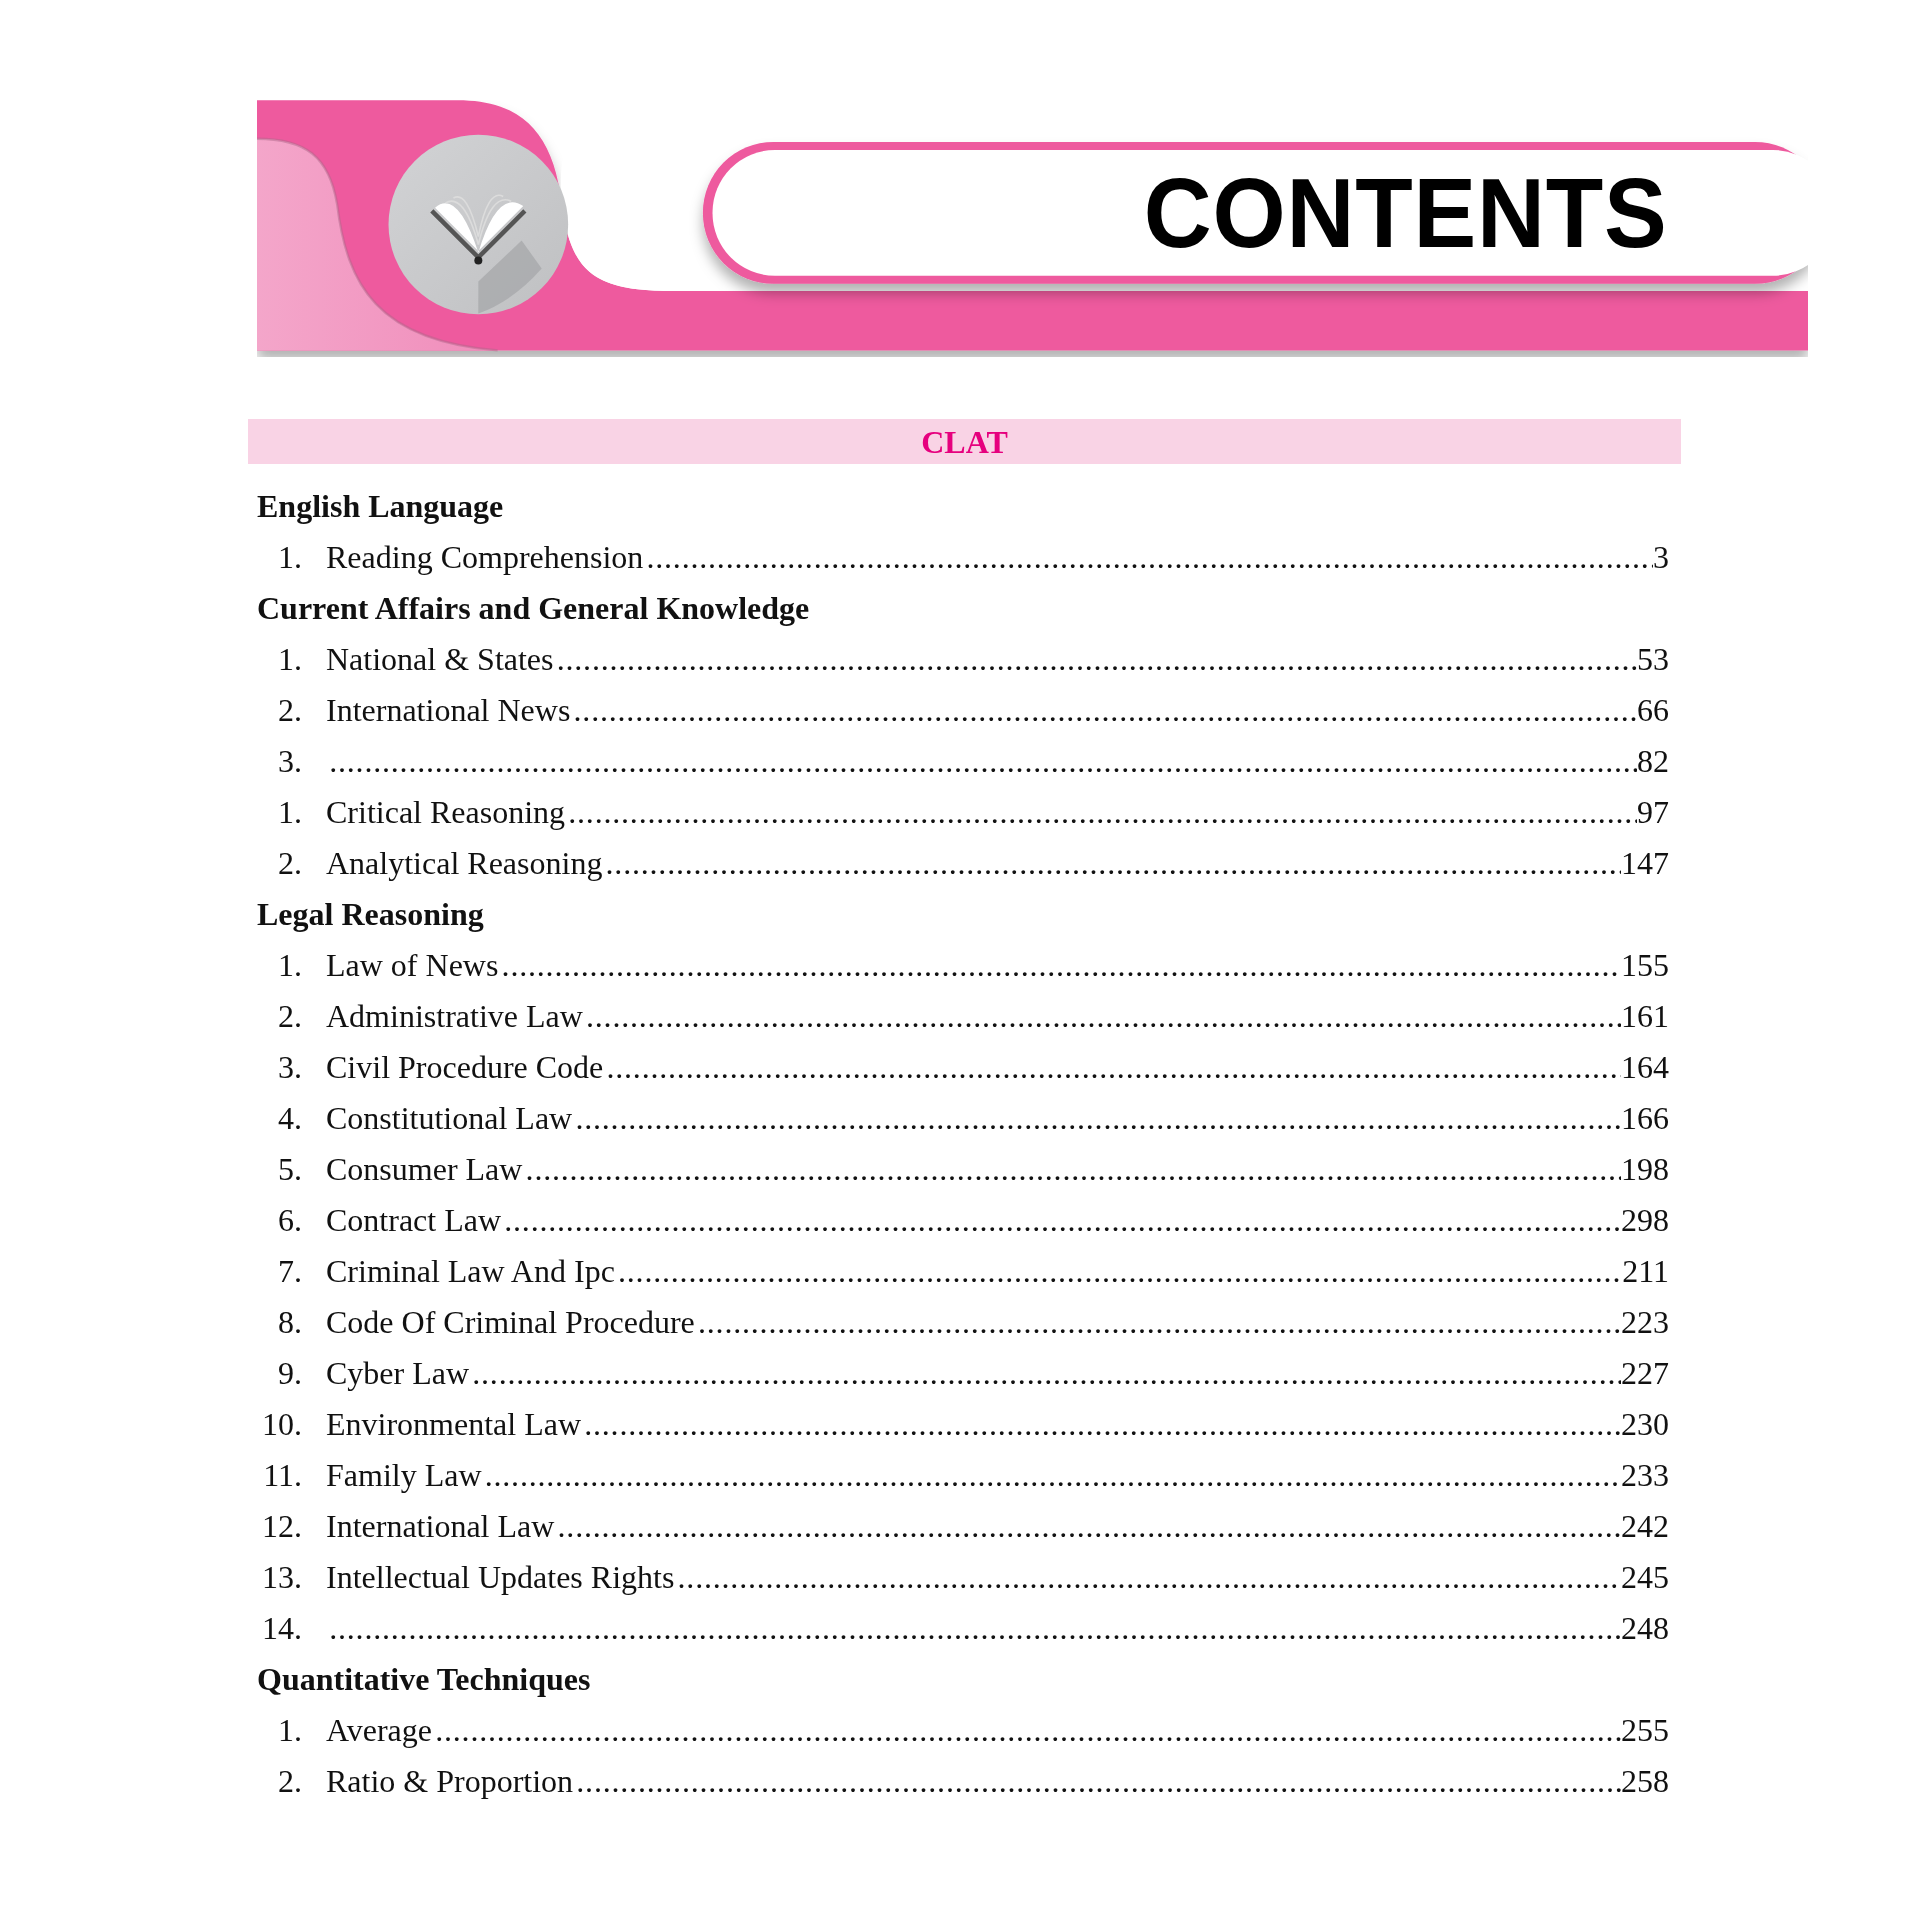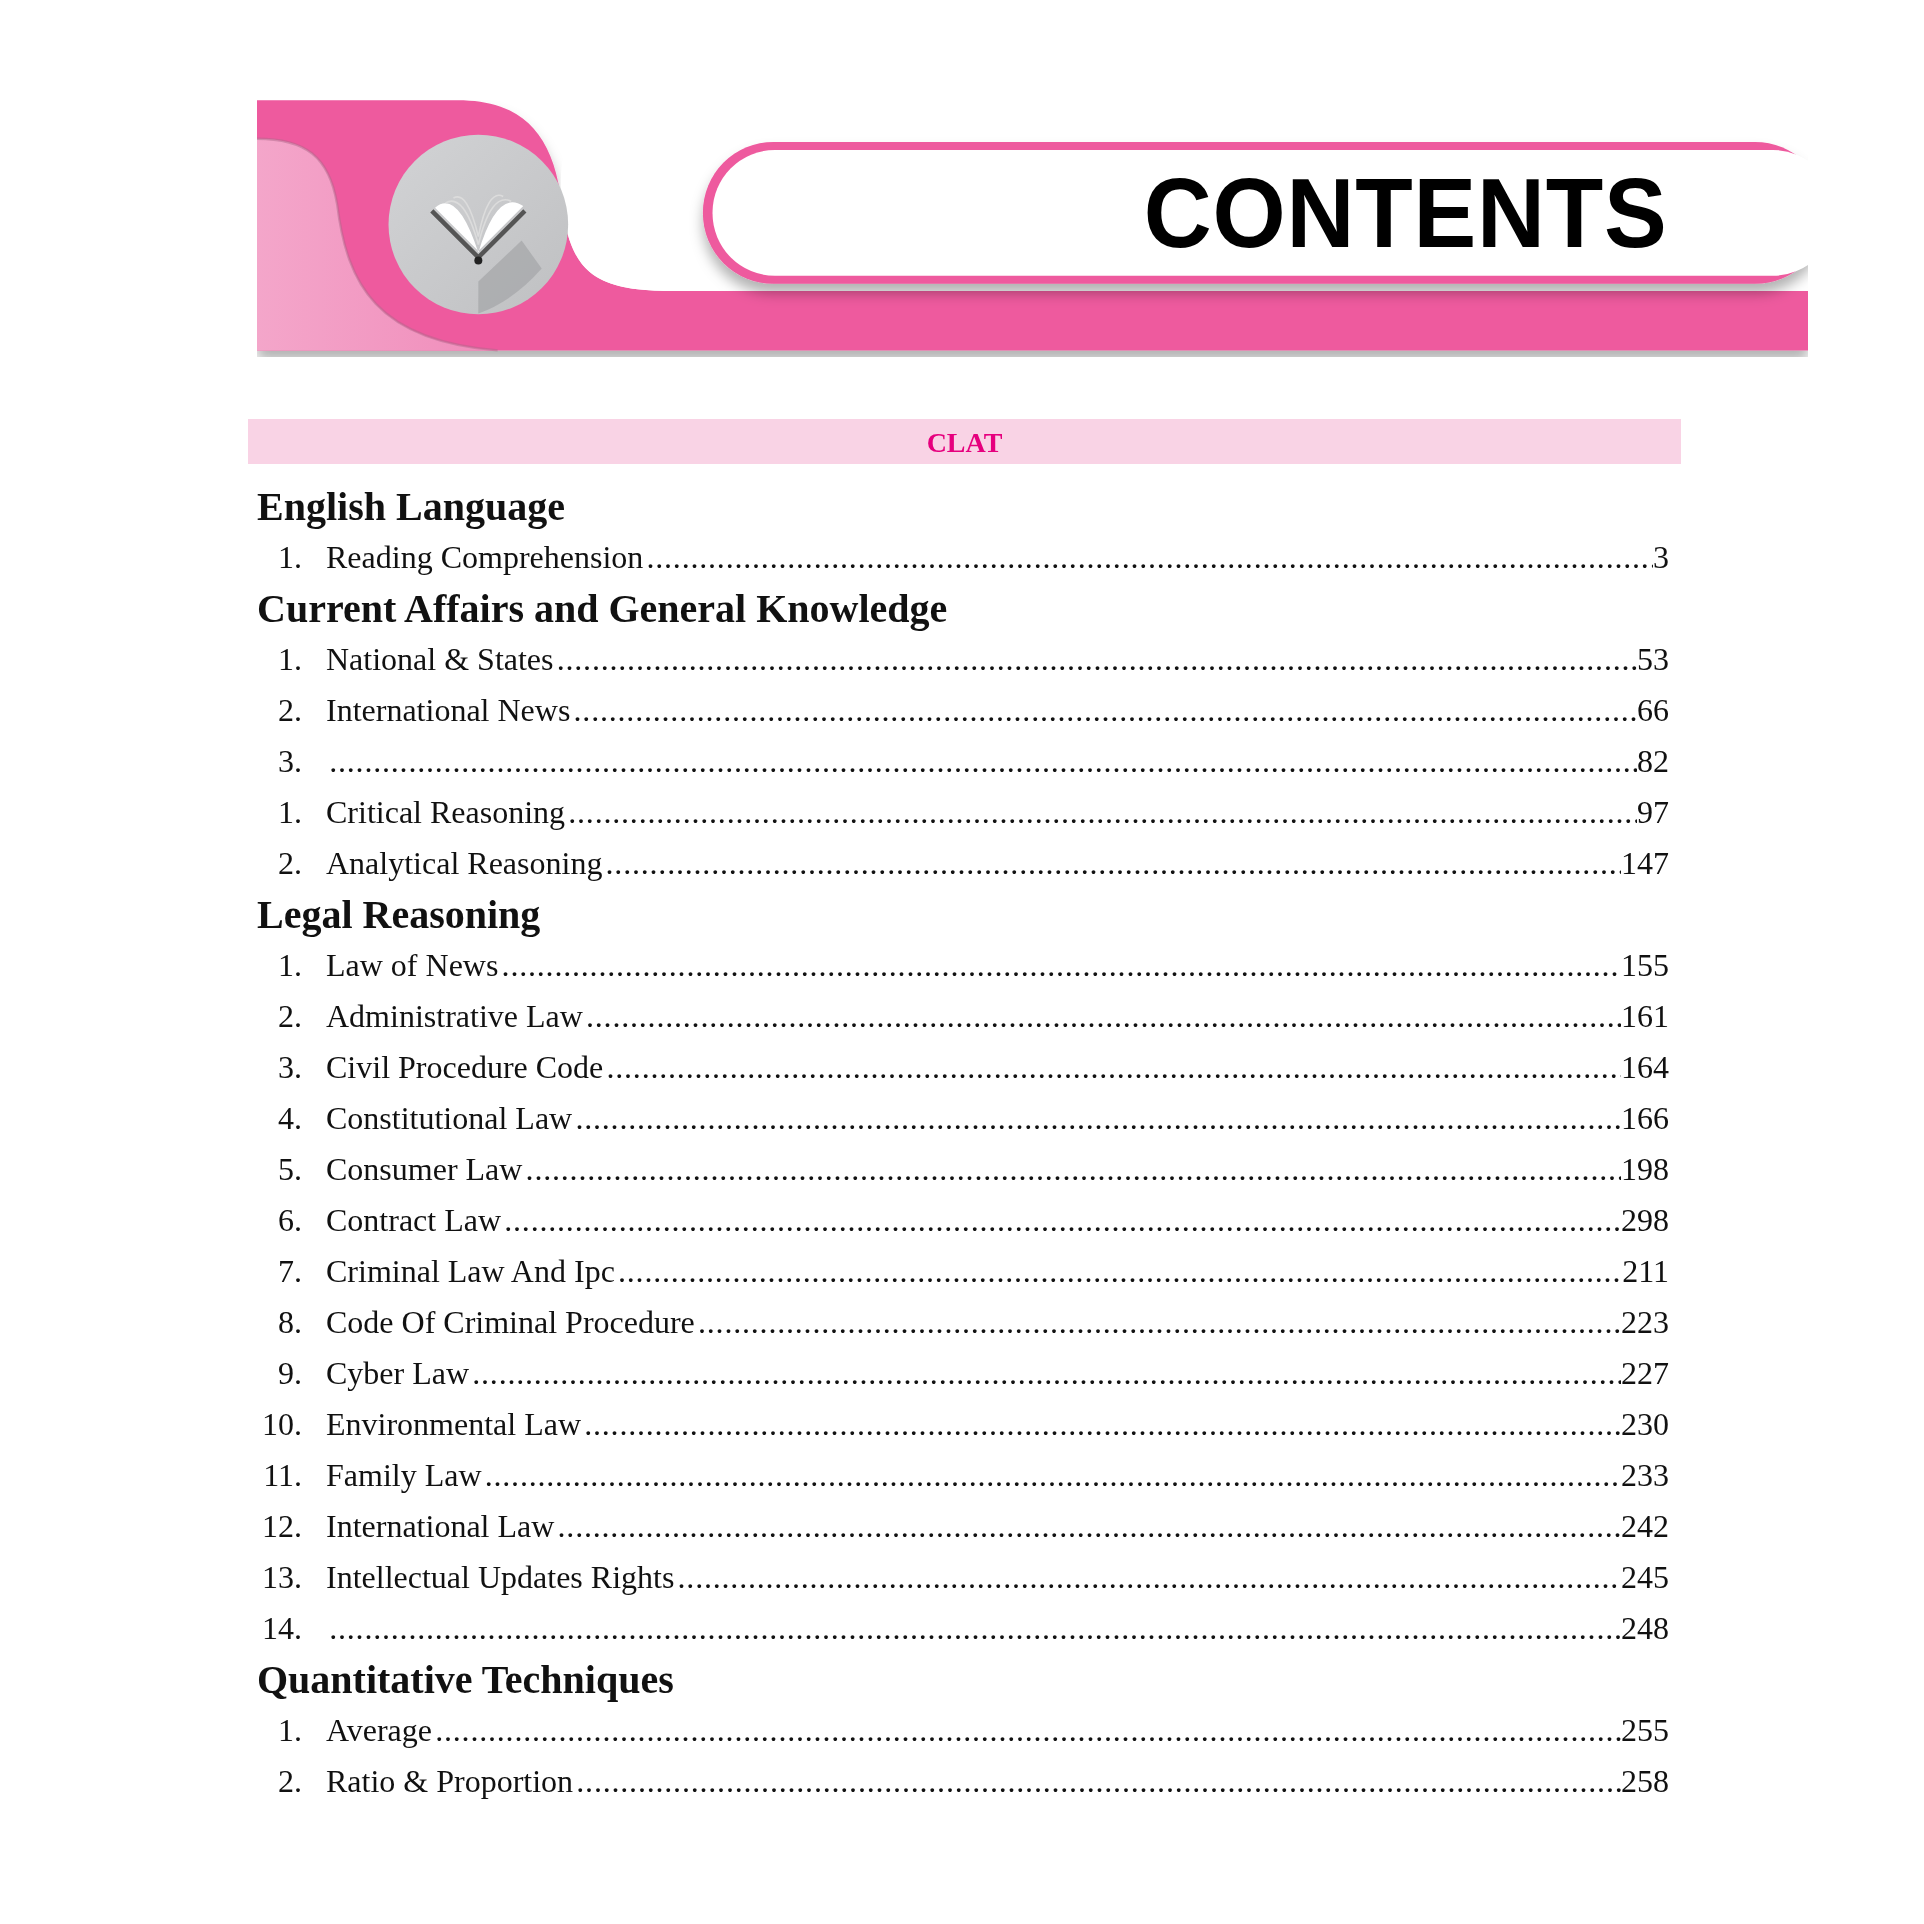--- a/index.html
+++ b/index.html
@@ -1,24 +1,24 @@
 <!DOCTYPE html>
 <html style="font-size:13px"><head>
 <meta charset="utf-8">
 <style>
   html, body { margin:0; padding:0; background:#ffffff; }
   body { width:1925px; height:1925px; position:relative; overflow:hidden; font-family:"Liberation Serif", "DejaVu Serif", serif; color:#111; }
   .banner { position:absolute; left:257px; top:100px; width:1551px; height:257px; }
   .banner svg { position:absolute; left:0; top:0; }
   .contents-title { position:absolute; right:258px; top:157px; font-family:"Liberation Sans", "DejaVu Sans", sans-serif; font-weight:bold; font-size:98px; line-height:112px; color:#000; letter-spacing:0.8px; transform:scaleX(0.96); transform-origin:right center; }
   .section-band { position:absolute; left:248px; top:419px; width:1433px; height:45px; background:#F9D3E5; }
-  .section-band span { display:block; text-align:center; color:#E6007E; font-weight:bold; font-size:28px; line-height:47px; }
+  .section-band span { display:block; text-align:center; color:#E6007E; font-weight:bold; font-size:32px; line-height:47px; }
   .toc { position:absolute; left:257px; top:481px; width:1412px; }
   .row { height:51px; display:flex; align-items:center; font-size:32px; line-height:51px; }
-  .heading { font-weight:bold; font-size:40px; }
+  .heading { font-weight:bold; font-size:32px; }
   .entry .num { width:45px; text-align:right; padding-right:24px; flex:0 0 auto; }
   .entry .label { flex:0 0 auto; white-space:nowrap; }
   .entry .dots { flex:1 1 auto; overflow:hidden; white-space:nowrap; letter-spacing:0.8px; padding:0 3.2px; height:51px; }
   .entry .dots::before { content:"................................................................................................................................................................................................................................................................"; }
   .entry .page { flex:0 0 auto; text-align:right; }
 </style>
 </head>
 <body>
 
 <div class="banner">

